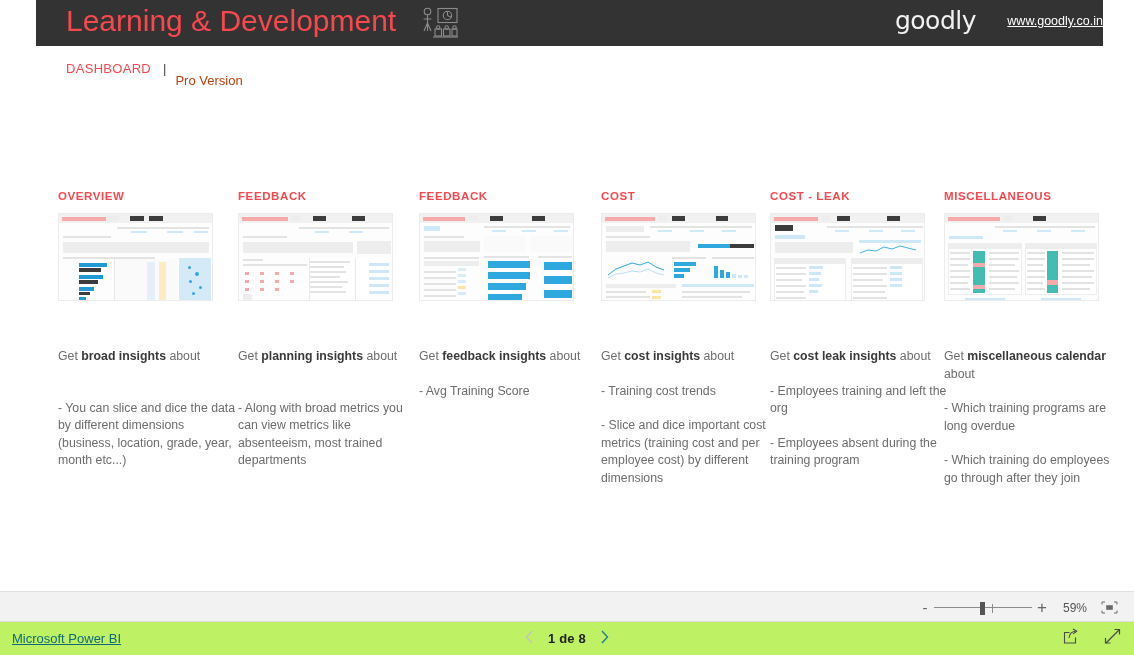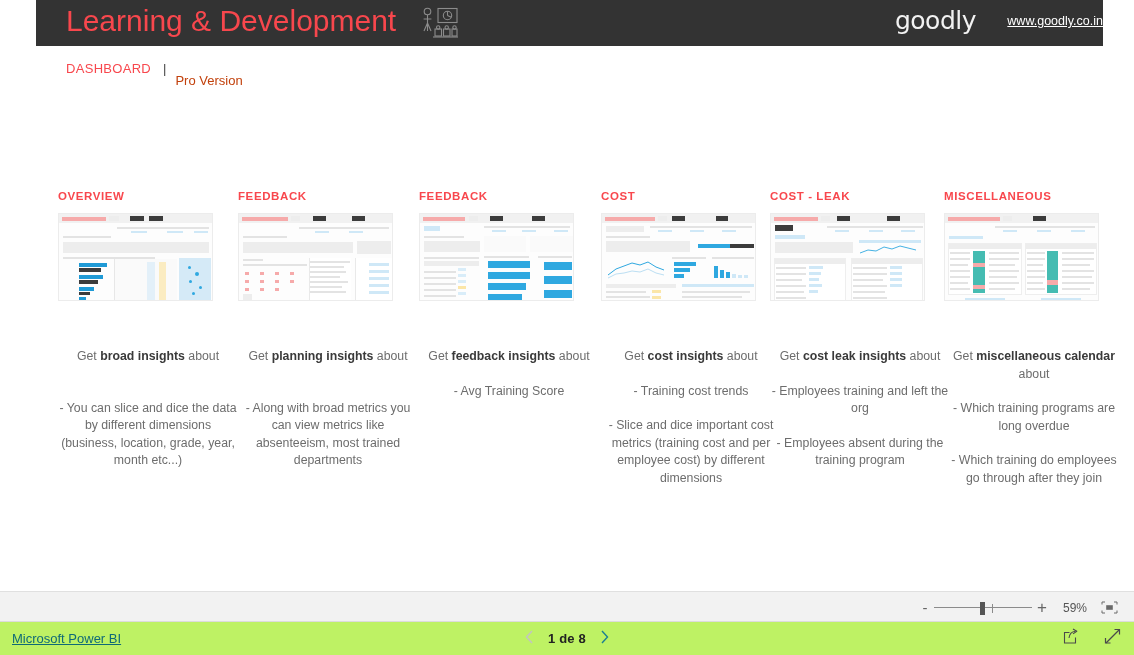--- a/index.html
+++ b/index.html
@@ -59,21 +59,21 @@
   }
   .thumb {
     width:155px; height:88px; background:#fdfdfd;
     border:1px solid #ececec; position:relative; overflow:hidden;
   }
   .card-body {
     position:absolute; top:158px; left:0; width:180px;
     font-size:12.3px; line-height:17.5px; color:#6d6d6d;
   }
   .card-body b { color:#3a3a3a; font-weight:bold; }
-  .card-body p { margin:0;text-align:center; }
+  .card-body p { margin:0; }
   .card-body .gap { height:17px; }
 
   
   .tb { position:absolute; }
   .tb-hdr   { left:0; top:0; width:100%; height:9px; background:#f1f1f1; }
   .tb-line  { background:#e3e3e3; height:2px; }
   .tb-lblue { background:#cfe8f7; }
   .tb-blue  { background:#2fa8e0; }
   .tb-dblue { background:#1f9ad6; }
   .tb-yell  { background:#fbe6a8; }

